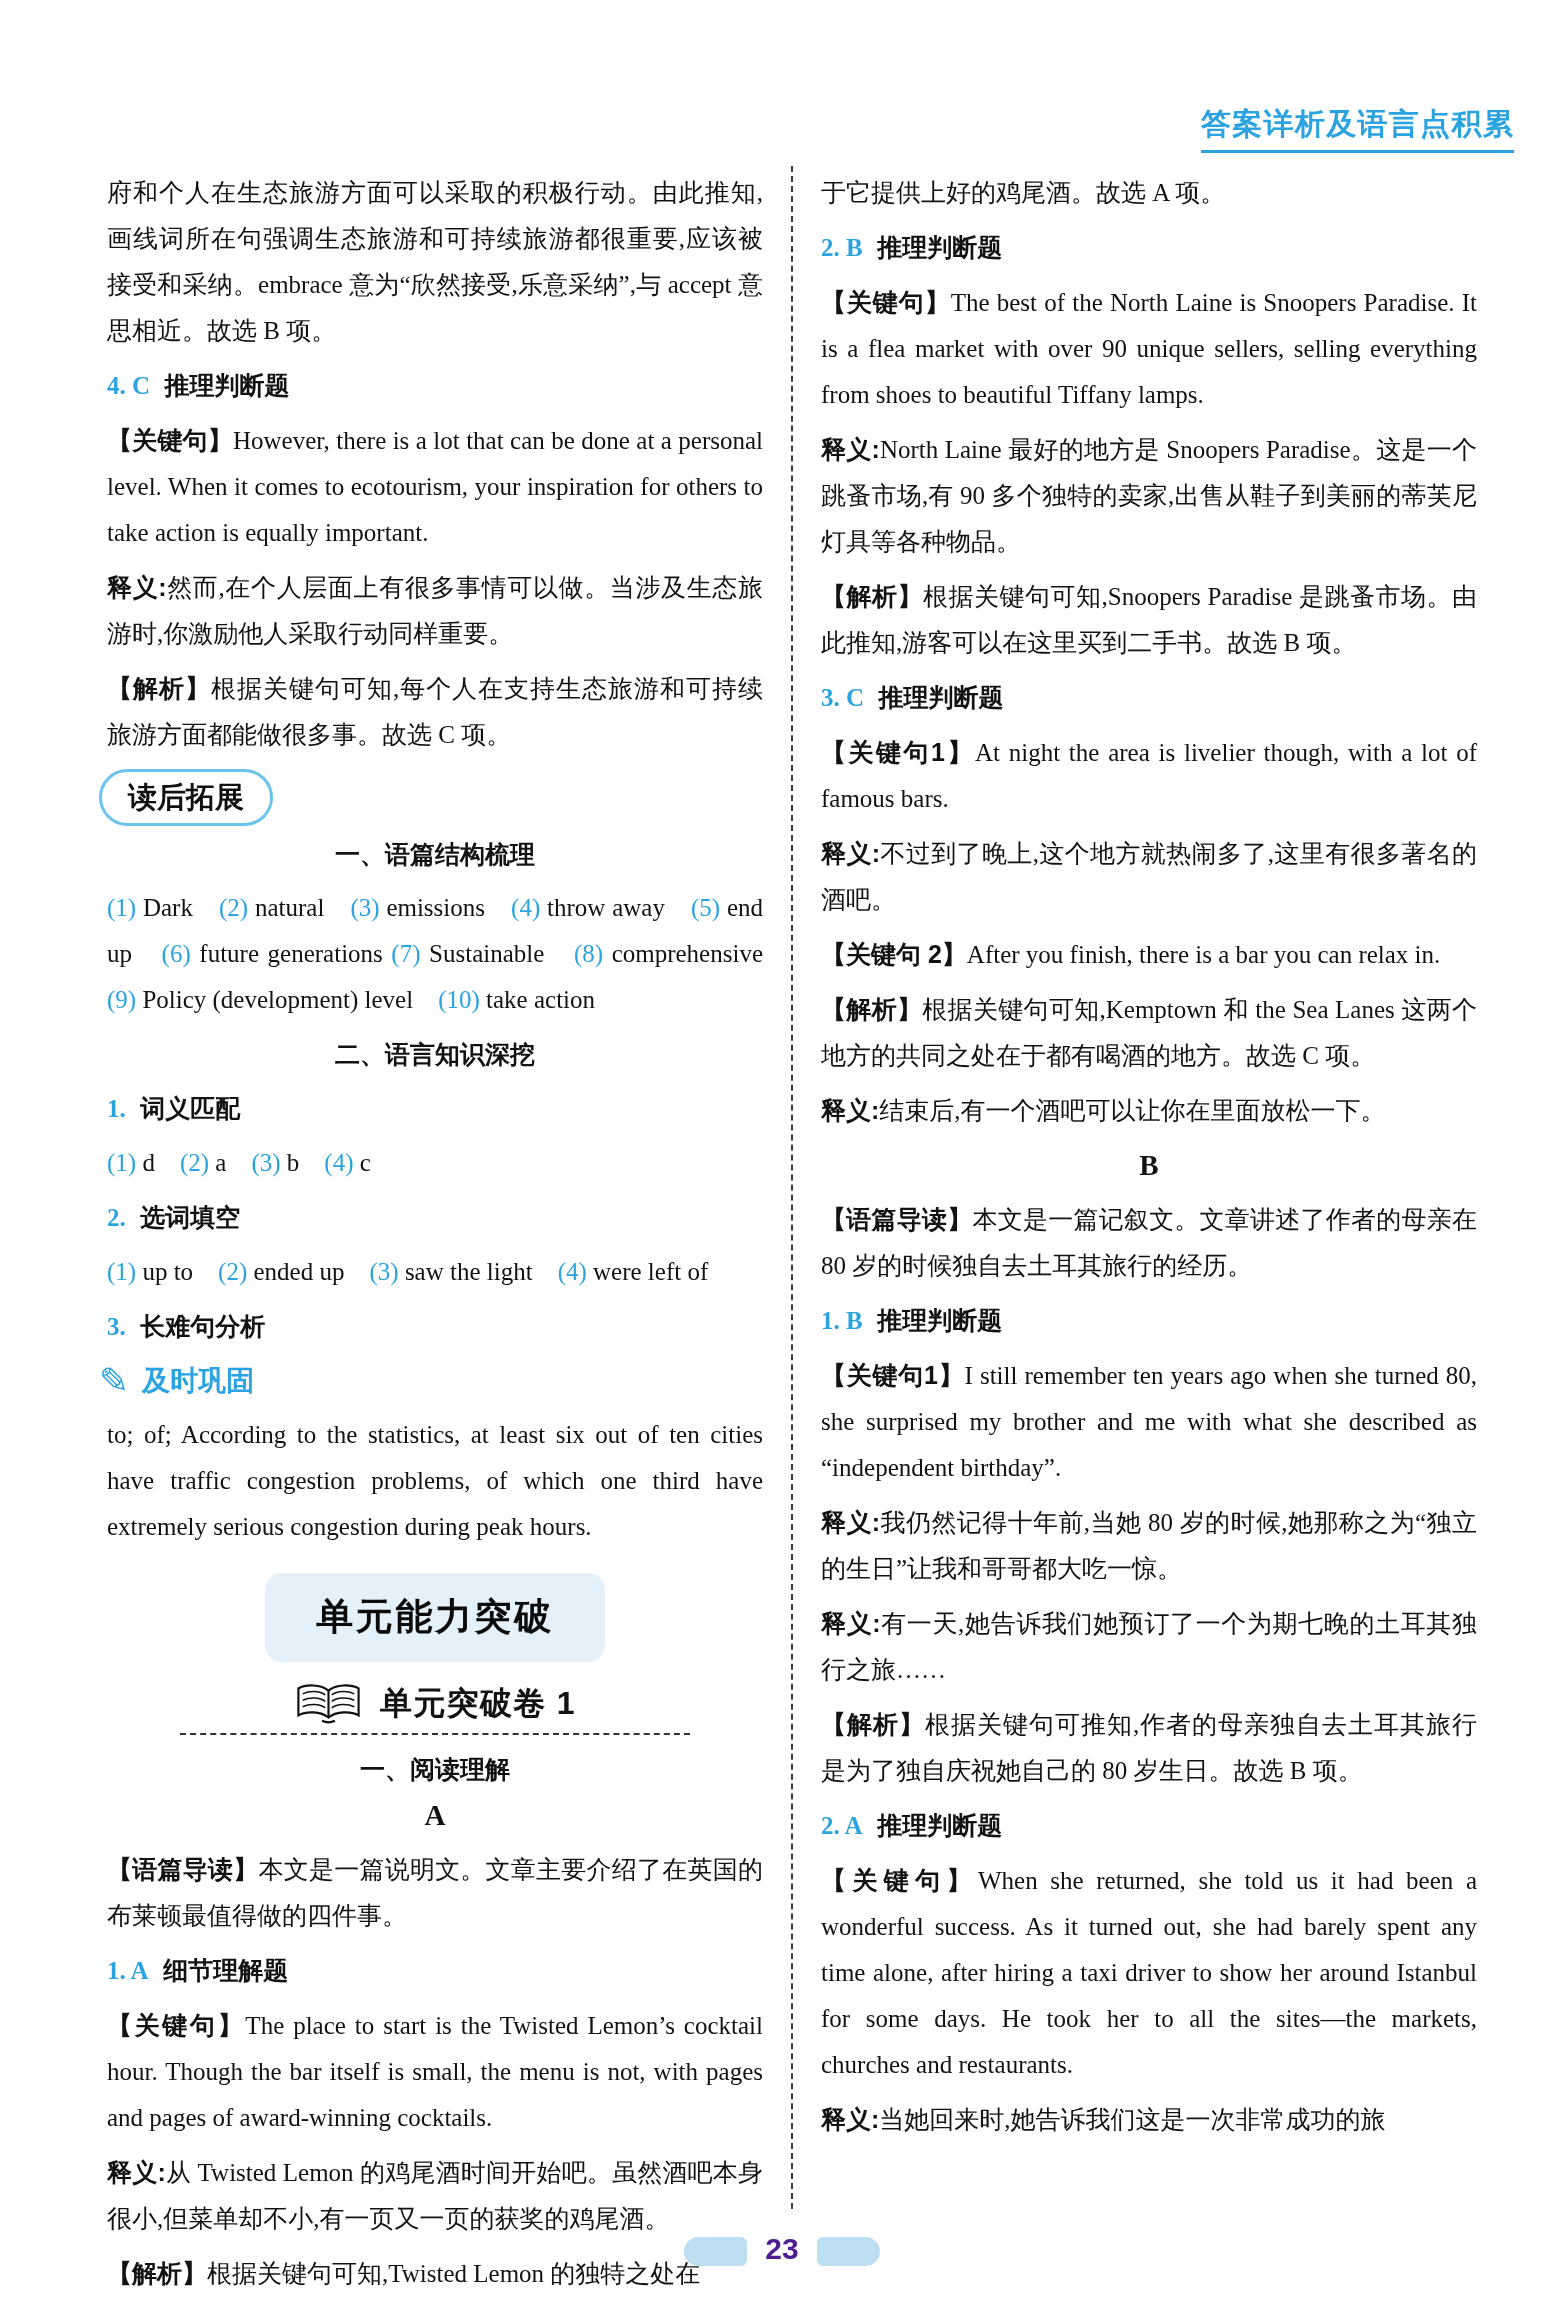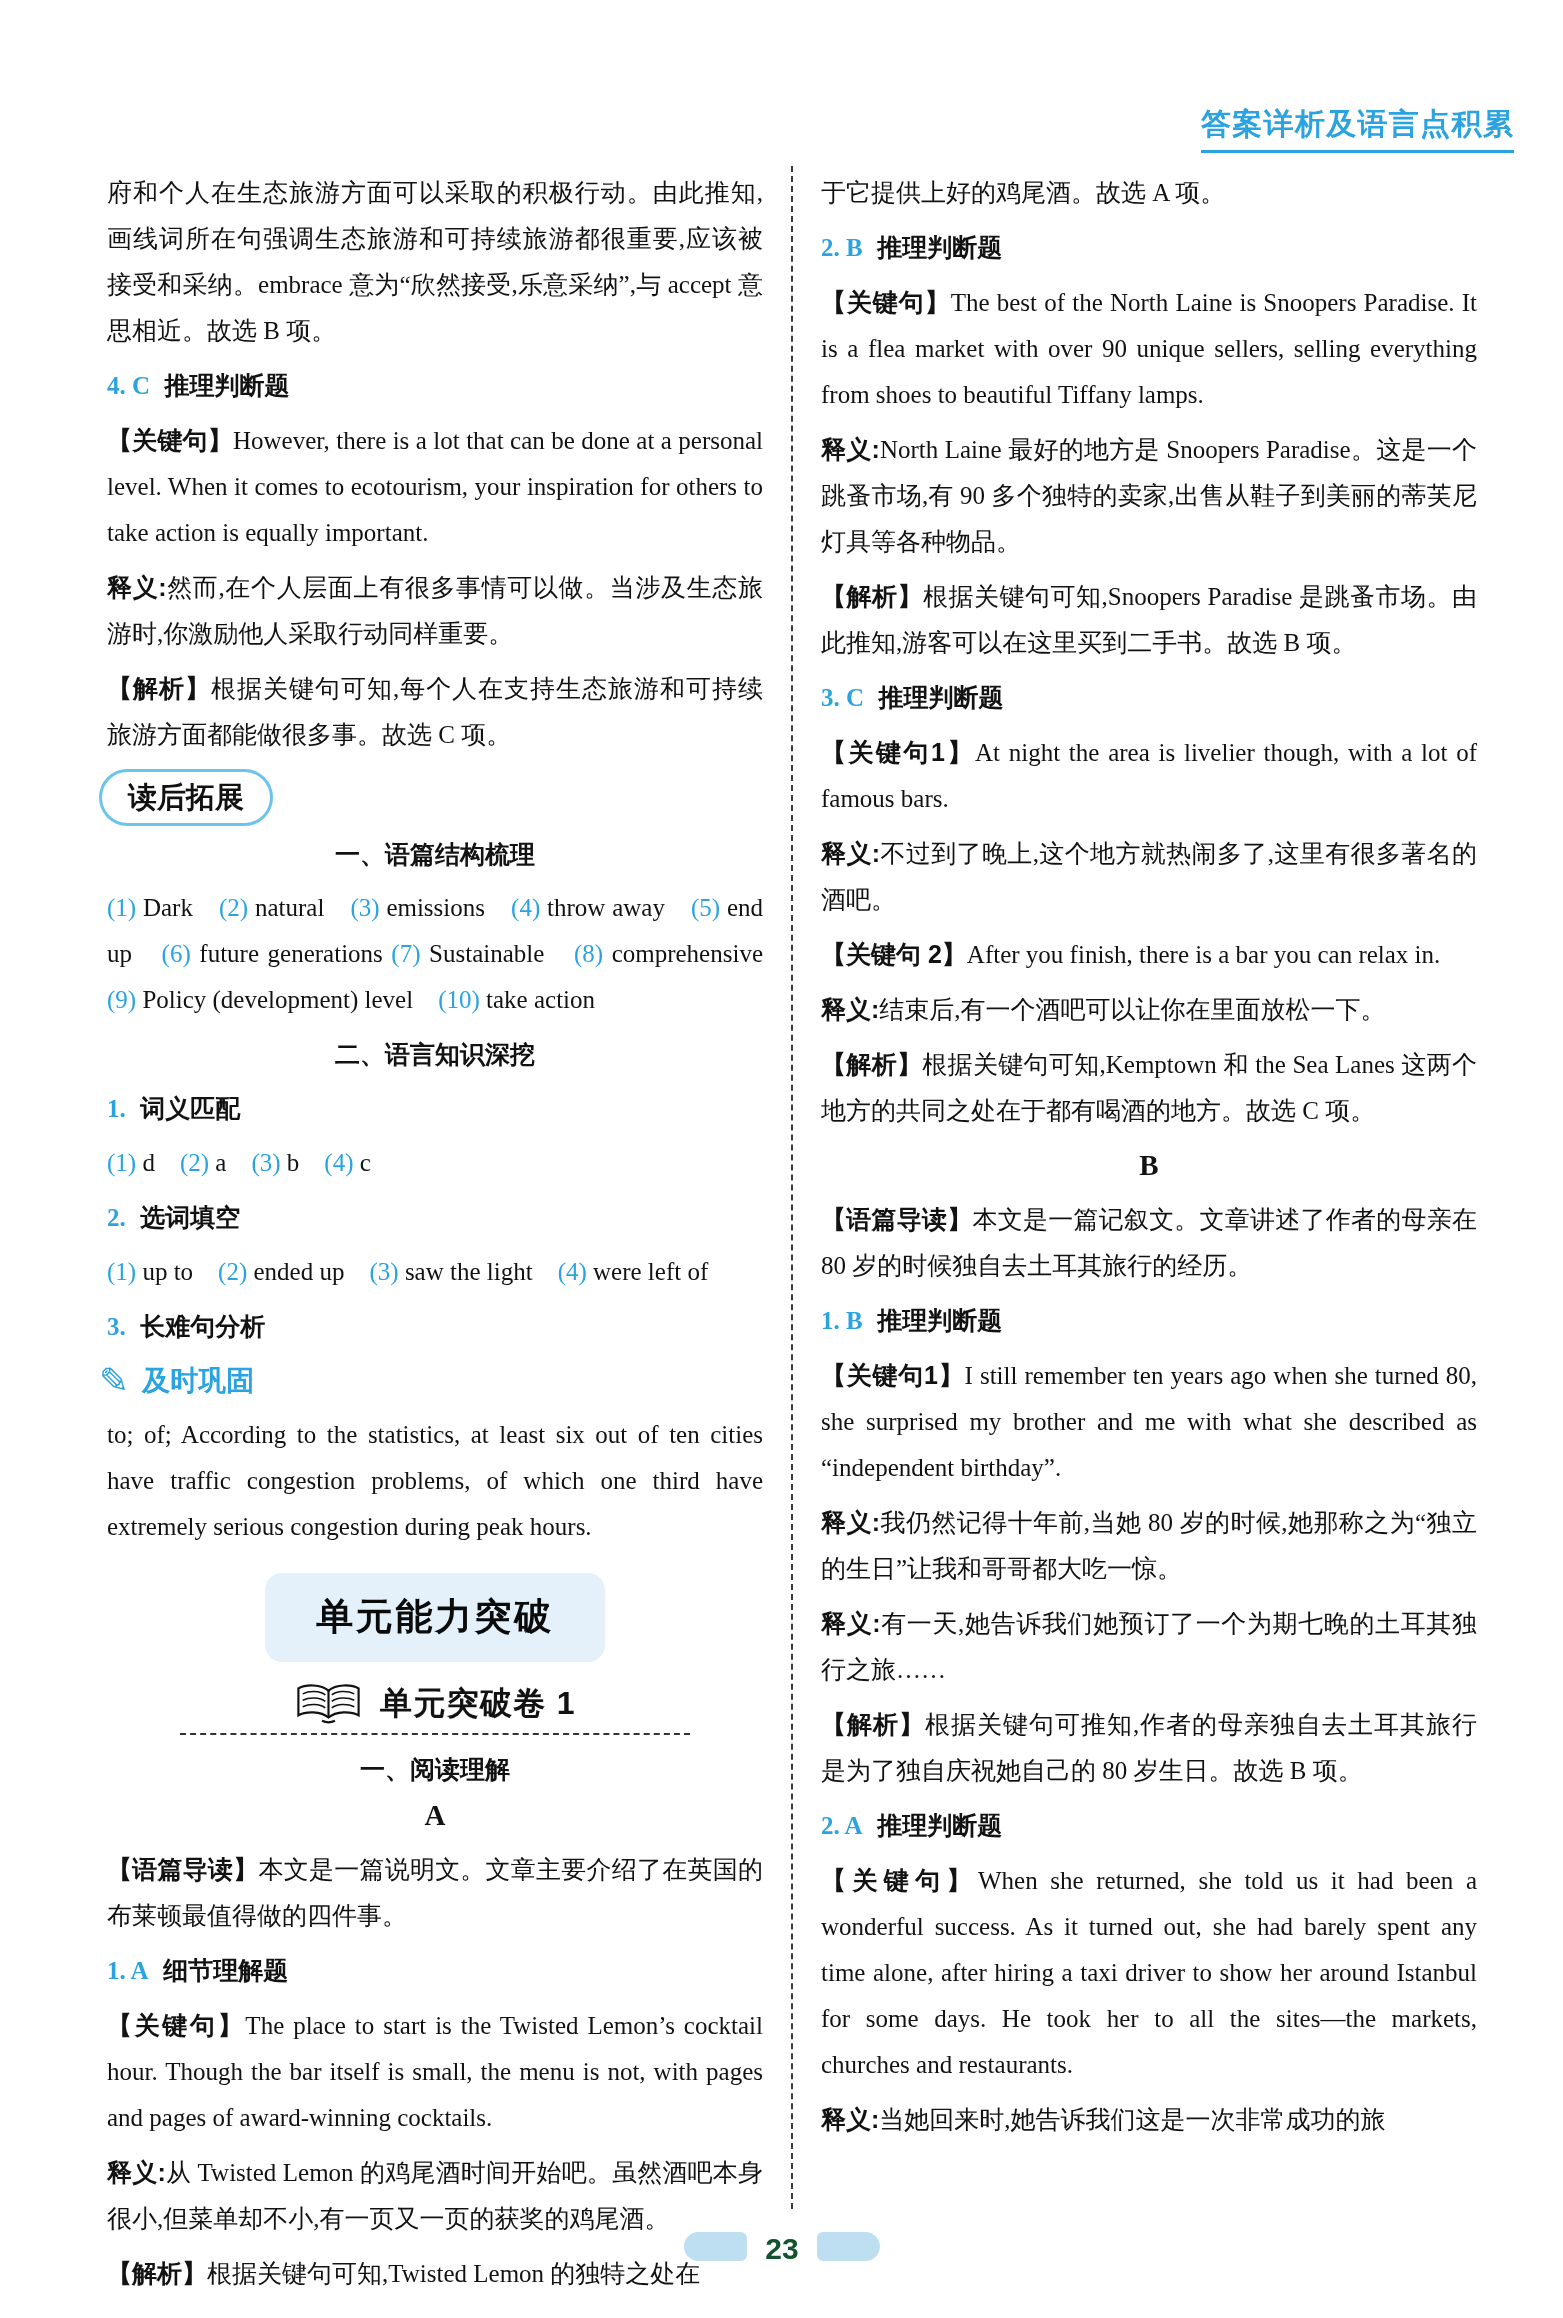--- a/index.html
+++ b/index.html
@@ -47,23 +47,23 @@
   .paper-header{
     display:flex;justify-content:center;align-items:center;gap:17px;
     width:76%;margin:4px auto 10.5px;padding-bottom:8px;
     border-bottom:2.6px dashed #333;
     font-size:32px;font-weight:700;line-height:1.35;
     font-family:"Liberation Sans","DejaVu Sans",sans-serif;letter-spacing:1.3px;
   }
   .book-icon svg{width:69px;height:43px;display:block;}
   .footer{
     position:absolute;bottom:53px;left:50%;transform:translateX(-50%);
-    display:flex;align-items:flex-start;gap:18.4px;
+    display:flex;align-items:flex-end;gap:18.4px;
     font-family:"Liberation Sans","DejaVu Sans",sans-serif;
-    font-size:30px;font-weight:700;color:#14532d;
+    font-size:30px;font-weight:700;color:#4c1d95;
   }
   .pill{width:63px;height:29px;background:#bedff2;display:inline-block;}
   .pill-left{border-radius:16px 6.6px 6.6px 16px;}
   .pill-right{border-radius:6.6px 16px 16px 6.6px;}
 </style>
 </head>
 <body>
 
 <div class="page">
   <div class="header-title">答案详析及语言点积累</div>
@@ -114,22 +114,22 @@
     <div class="col">
         <div class="para"><span class="s-t">于它提供上好的鸡尾酒。故选 A 项。</span></div>
         <div class="para"><span class="s-abold">2. B</span><span class="s-qtype">推理判断题</span></div>
         <div class="para"><span class="s-label">【关键句】</span><span class="s-t">The best of the North Laine is Snoopers Paradise. It is a flea market with over 90 unique sellers, selling everything from shoes to beautiful Tiffany lamps.</span></div>
         <div class="para"><span class="s-label">释义:</span><span class="s-t">North Laine 最好的地方是 Snoopers Paradise。这是一个跳蚤市场,有 90 多个独特的卖家,出售从鞋子到美丽的蒂芙尼灯具等各种物品。</span></div>
         <div class="para"><span class="s-label">【解析】</span><span class="s-t">根据关键句可知,Snoopers Paradise 是跳蚤市场。由此推知,游客可以在这里买到二手书。故选 B 项。</span></div>
         <div class="para"><span class="s-abold">3. C</span><span class="s-qtype">推理判断题</span></div>
         <div class="para"><span class="s-label">【关键句1】</span><span class="s-t">At night the area is livelier though, with a lot of famous bars.</span></div>
         <div class="para"><span class="s-label">释义:</span><span class="s-t">不过到了晚上,这个地方就热闹多了,这里有很多著名的酒吧。</span></div>
         <div class="para"><span class="s-label">【关键句 2】</span><span class="s-t">After you finish, there is a bar you can relax in.</span></div>
+        <div class="para"><span class="s-label">【解析】</span><span class="s-t">根据关键句可知,Kemptown 和 the Sea Lanes 这两个地方的共同之处在于都有喝酒的地方。故选 C 项。</span></div>
         <div class="para"><span class="s-label">释义:</span><span class="s-t">结束后,有一个酒吧可以让你在里面放松一下。</span></div>
-        <div class="para"><span class="s-label">【解析】</span><span class="s-t">根据关键句可知,Kemptown 和 the Sea Lanes 这两个地方的共同之处在于都有喝酒的地方。故选 C 项。</span></div>
         <div class="center-heading">B</div>
         <div class="para"><span class="s-label">【语篇导读】</span><span class="s-t">本文是一篇记叙文。文章讲述了作者的母亲在 80 岁的时候独自去土耳其旅行的经历。</span></div>
         <div class="para"><span class="s-abold">1. B</span><span class="s-qtype">推理判断题</span></div>
         <div class="para"><span class="s-label">【关键句1】</span><span class="s-t">I still remember ten years ago when she turned 80, she surprised my brother and me with what she described as “independent birthday”.</span></div>
         <div class="para"><span class="s-label">释义:</span><span class="s-t">我仍然记得十年前,当她 80 岁的时候,她那称之为“独立的生日”让我和哥哥都大吃一惊。</span></div>
         <div class="para"><span class="s-label">释义:</span><span class="s-t">有一天,她告诉我们她预订了一个为期七晚的土耳其独行之旅……</span></div>
         <div class="para"><span class="s-label">【解析】</span><span class="s-t">根据关键句可推知,作者的母亲独自去土耳其旅行是为了独自庆祝她自己的 80 岁生日。故选 B 项。</span></div>
         <div class="para"><span class="s-abold">2. A</span><span class="s-qtype">推理判断题</span></div>
         <div class="para"><span class="s-label">【关键句】</span><span class="s-t">When she returned, she told us it had been a wonderful success. As it turned out, she had barely spent any time alone, after hiring a taxi driver to show her around Istanbul for some days. He took her to all the sites—the markets, churches and restaurants.</span></div>
         <div class="para"><span class="s-label">释义:</span><span class="s-t">当她回来时,她告诉我们这是一次非常成功的旅</span></div>

